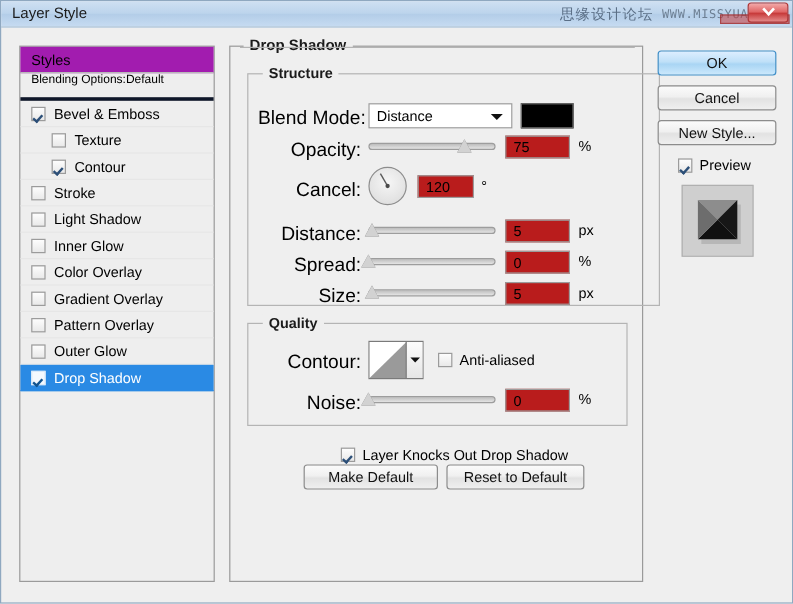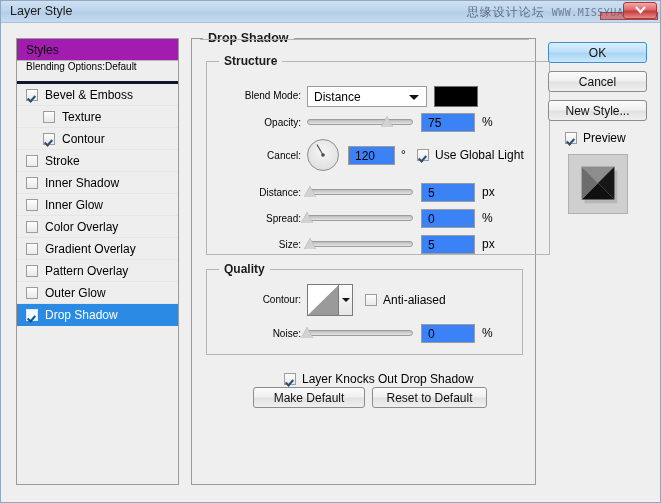--- a/index.html
+++ b/index.html
@@ -178,33 +178,33 @@
     font-size: 12.5px;
     font-weight: bold;
     color: #1b1b1b;
     background: #efefef;
     padding: 0 5px;
     white-space: nowrap;
   }
 
   .row-label {
     position: absolute;
-    font-size: 10px;
+    font-size: 16px;
     text-align: right;
     white-space: nowrap;
   }
   .unit {
     position: absolute;
     font-size: 12px;
   }
 
   
   .tinput {
     position: absolute;
-    background: #3b82f6;
+    background: #b91c1c;
     border: 1px solid #9b9b9b;
     box-sizing: border-box;
     font-size: 12px;
     display: flex; align-items: center;
     padding-left: 6px;
   }
 
   
   .sel {
     position: absolute;
@@ -368,21 +368,21 @@
           <div class="style-row indent">
             <span class="cb checked"></span>
             <span class="lbl">Contour</span>
           </div>
           <div class="style-row">
             <span class="cb"></span>
             <span class="lbl">Stroke</span>
           </div>
           <div class="style-row">
             <span class="cb"></span>
-            <span class="lbl">Inner Shadow</span>
+            <span class="lbl">Light Shadow</span>
           </div>
           <div class="style-row">
             <span class="cb"></span>
             <span class="lbl">Inner Glow</span>
           </div>
           <div class="style-row">
             <span class="cb"></span>
             <span class="lbl">Color Overlay</span>
           </div>
           <div class="style-row">
@@ -433,24 +433,20 @@
         <div class="dial" style="left:100px; top:77px;">
           <svg width="30" height="30" viewBox="0 0 30 30">
             <line id="dial-needle" x1="15" y1="15" x2="9.00" y2="4.61" stroke="#5a5a5a" stroke-width="1.2"></line>
             <circle cx="15" cy="15" r="1.8" fill="#4a4a4a"></circle>
           </svg>
         </div>
         <div class="tinput" style="left:141px; top:84px; width:47px; height:19px;">
           <span>120</span>
         </div>
         <div class="unit" style="left:194px; top:86px;">°</div>
-        <div class="inline-check" style="left:210px; top:86px;">
-          <span class="cb checked"></span>
-          <span>Use Global Light</span>
-        </div>
 
         <div class="row-label" style="left:8px; top:125px; width:86px;">Distance:</div>
         <div class="slider" style="left:100px; top:123px; width:106px;">
           <div class="track"></div>
           <div class="thumb" id="distance-thumb" style="left: 3%;"></div>
         </div>
         <div class="tinput" style="left:214px; top:121px; width:54px; height:19px;">
           <span>5</span>
         </div>
         <div class="unit" style="left:275px; top:123px;">px</div>

